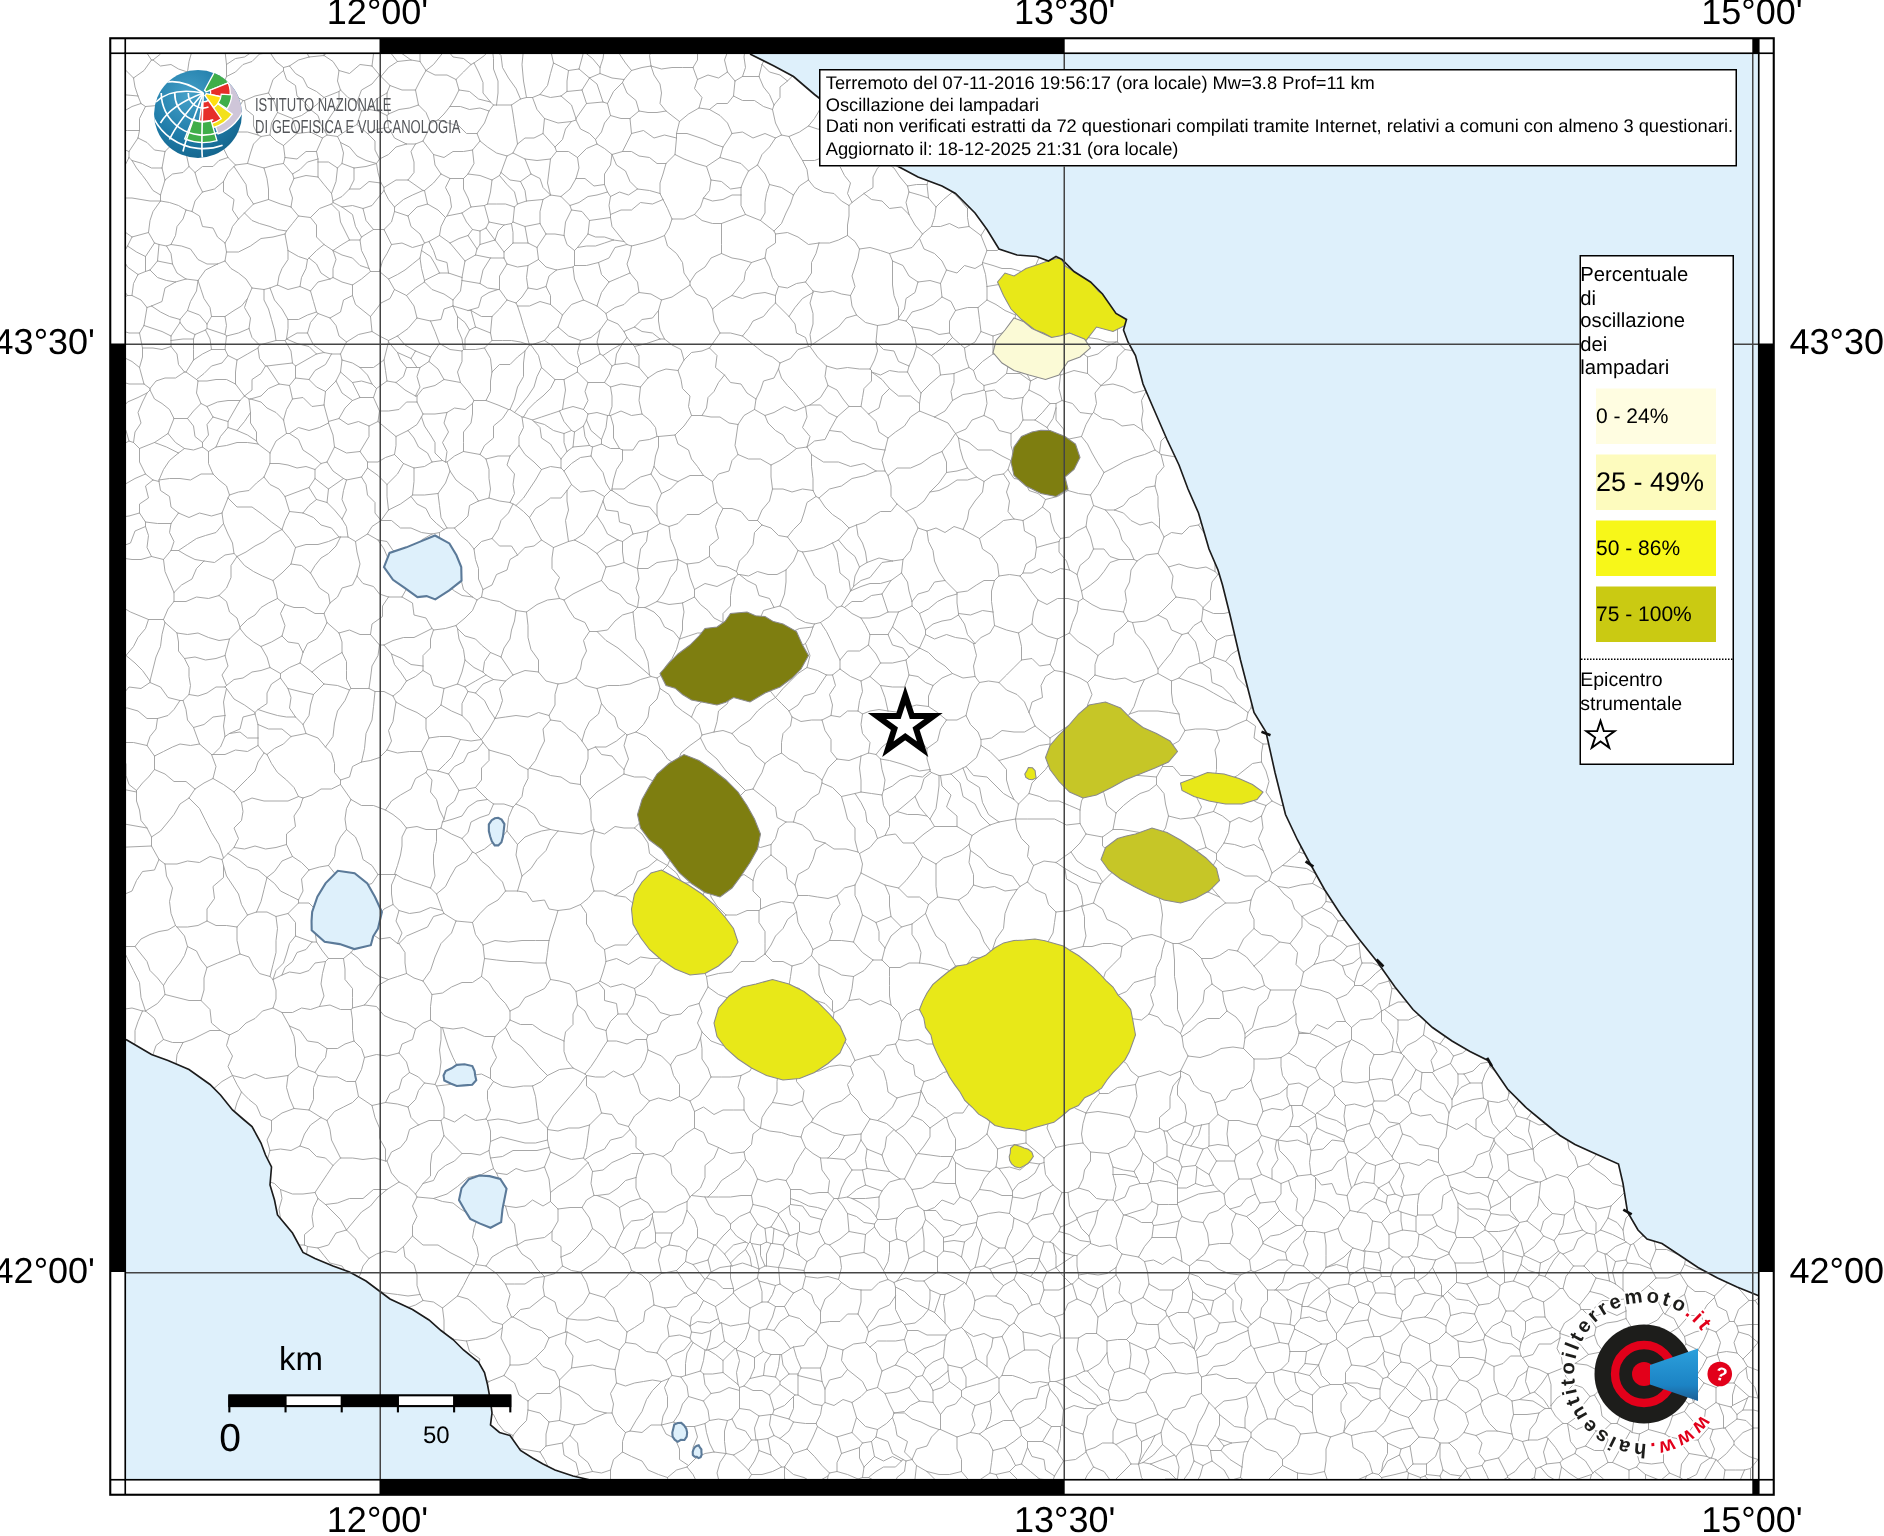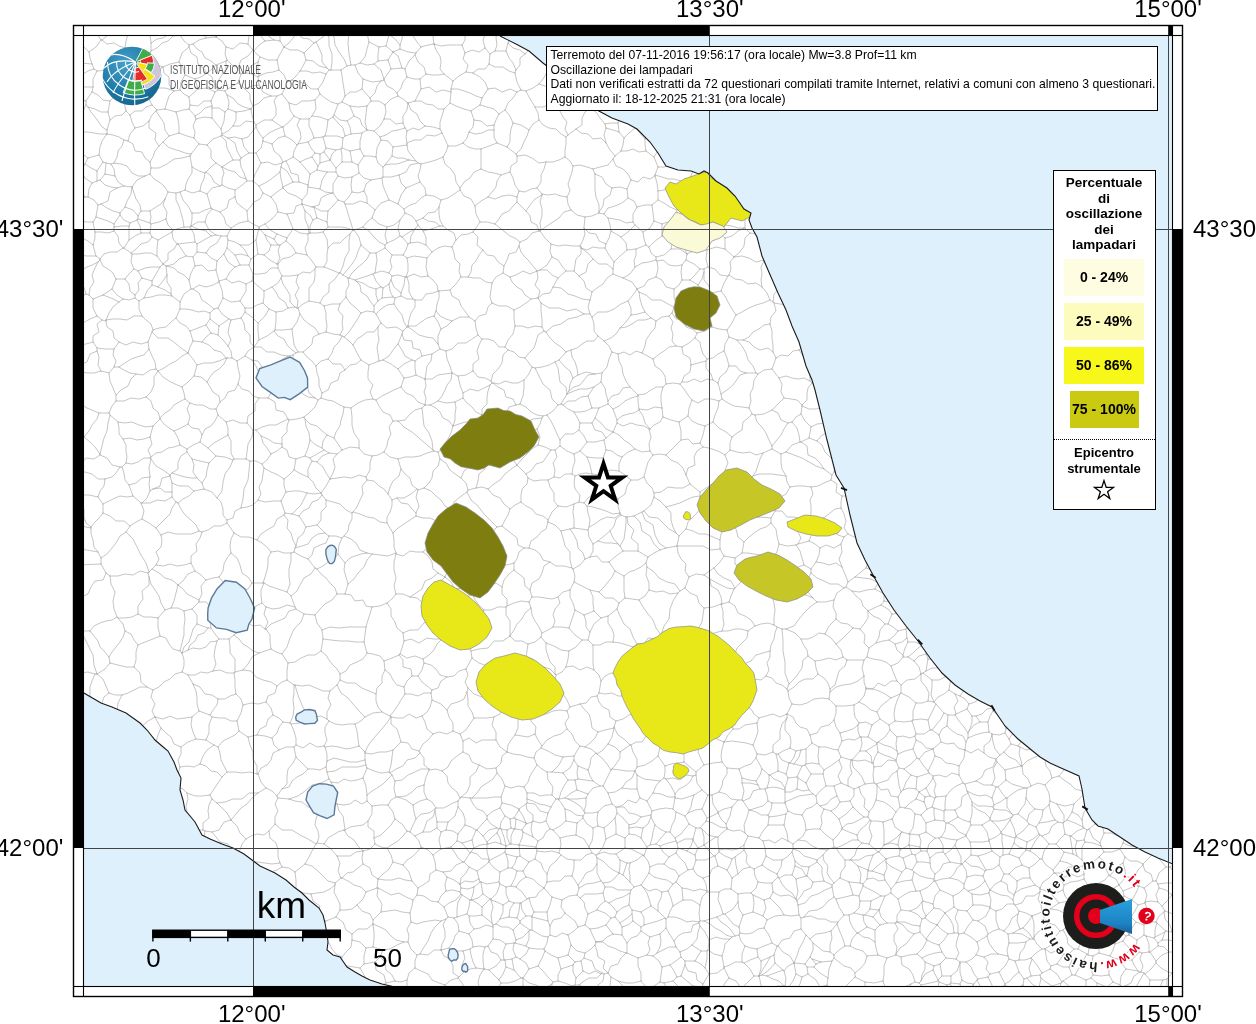--- a/index.html
+++ b/index.html
@@ -125,38 +125,38 @@
 <text x="0" y="0" transform="translate(1146.5,920.3) rotate(14)" font-size="12.5" font-weight="bold" fill="#fff" text-anchor="middle" font-family="Liberation Sans">?</text>
 <defs>
         <path id="ring" d="M 1134.5 943.0 A 47 47 0 1 1 1135.0 942.3"></path>
       </defs>
 <text font-size="13.5" font-weight="bold" font-family="Liberation Sans" letter-spacing="2" stroke="#fff" stroke-width="2.6" paint-order="stroke">
 <textPath href="#ring"><tspan fill="#e2001a">www.</tspan><tspan fill="#1d1d1b">haisentitoilterremoto</tspan><tspan fill="#e2001a">.it</tspan></textPath>
 </text>
 </g>
 </svg>
 <div style="position:absolute;left:545.5px;top:45.5px;width:612px;height:65.5px;background:#fff;border:1.2px solid #000;font-size:12.2px;line-height:14.55px;padding:1.5px 0 0 4px;white-space:nowrap;overflow:hidden">Terremoto del 07-11-2016 19:56:17 (ora locale) Mw=3.8 Prof=11 km<br>Oscillazione dei lampadari<br>Dati non verificati estratti da 72 questionari compilati tramite Internet, relativi a comuni con almeno 3 questionari.<br>Aggiornato il: 18-12-2025 21:31 (ora locale)</div>
-<div style="position:absolute;left:1052.5px;top:170px;width:103px;height:340px;background:#fff;border:1.6px solid #000;text-align:center;font-weight:bold">
+<div style="position:absolute;left:1052.5px;top:170px;width:103px;height:340px;background:#fff;border:1.6px solid #000;font-weight:normal">
 <div style="font-size:13.5px;line-height:15.6px;margin-top:4px">Percentuale<br>di<br>oscillazione<br>dei<br>lampadari</div>
 <div style="margin:6.5px auto 0;width:80px;height:37px;background:#fffde1;font-size:14px;line-height:37px">0 - 24%</div>
-<div style="margin:7px auto 0;width:80px;height:37px;background:#fdfbbe;font-size:14px;line-height:37px">25 - 49%</div>
+<div style="margin:7px auto 0;width:80px;height:37px;background:#fdfbbe;font-size:18px;line-height:37px">25 - 49%</div>
 <div style="margin:7px auto 0;width:80px;height:37px;background:#f7f719;font-size:14px;line-height:37px">50 - 86%</div>
-<div style="margin:7px auto 0;width:69px;height:37px;background:#caca12;font-size:14px;line-height:37px">75 - 100%</div>
+<div style="margin:7px auto 0;width:80px;height:37px;background:#caca12;font-size:14px;line-height:37px">75 - 100%</div>
 <div style="margin-top:11px;border-top:1.5px dotted #000;padding-top:5px;font-size:13px;line-height:15.5px">Epicentro<br>strumentale</div>
 <svg width="26" height="26" style="margin-top:1px">
       <polygon points="13.0,3.6 15.2,10.4 22.4,10.4 16.6,14.7 18.8,21.5 13.0,17.3 7.2,21.5 9.4,14.7 3.6,10.4 10.8,10.4" fill="#fff" stroke="#000" stroke-width="1.3"></polygon>
     </svg></div>
 <div class="lab" style="left:191.7px;top:-2.7px;width:120px;text-align:center">12°00'</div>
 <div class="lab" style="left:649.8px;top:-2.7px;width:120px;text-align:center">13°30'</div>
 <div class="lab" style="left:1108px;top:-2.7px;width:120px;text-align:center">15°00'</div>
 <div class="lab" style="left:191.7px;top:1002.1px;width:120px;text-align:center">12°00'</div>
 <div class="lab" style="left:649.8px;top:1002.1px;width:120px;text-align:center">13°30'</div>
 <div class="lab" style="left:1108px;top:1002.1px;width:120px;text-align:center">15°00'</div>
 <div class="lab" style="left:-56.7px;top:217.2px;width:120px;text-align:right">43°30'</div>
 <div class="lab" style="left:1193px;top:217.2px;width:120px;text-align:left">43°30'</div>
 <div class="lab" style="left:-56.7px;top:836.4px;width:120px;text-align:right">42°00'</div>
 <div class="lab" style="left:1193px;top:836.4px;width:120px;text-align:left">42°00'</div>
-<div class="lab" style="left:186px;top:890.6px;width:120px;text-align:right;font-size:37px;line-height:30px">km</div>
+<div class="lab" style="left:186px;top:890.6px;width:120px;text-align:left;font-size:22px;line-height:30px">km</div>
 <div class="lab" style="left:93.4px;top:944.8px;width:120px;text-align:center;font-size:26px;line-height:26px">0</div>
-<div class="lab" style="left:282px;top:944.8px;width:120px;text-align:right;font-size:26px;line-height:26px">50</div>
+<div class="lab" style="left:282px;top:944.8px;width:120px;text-align:left;font-size:16px;line-height:26px">50</div>
 <svg width="300" height="60" style="position:absolute;left:160px;top:55px">
 <text x="10" y="19" font-size="12.5" fill="#54565a" font-family="Liberation Sans" textLength="91" lengthAdjust="spacingAndGlyphs">ISTITUTO NAZIONALE</text>
 <text x="10" y="33.5" font-size="12.5" fill="#54565a" font-family="Liberation Sans" textLength="137" lengthAdjust="spacingAndGlyphs">DI GEOFISICA E VULCANOLOGIA</text>
 </svg>
 </body></html>

